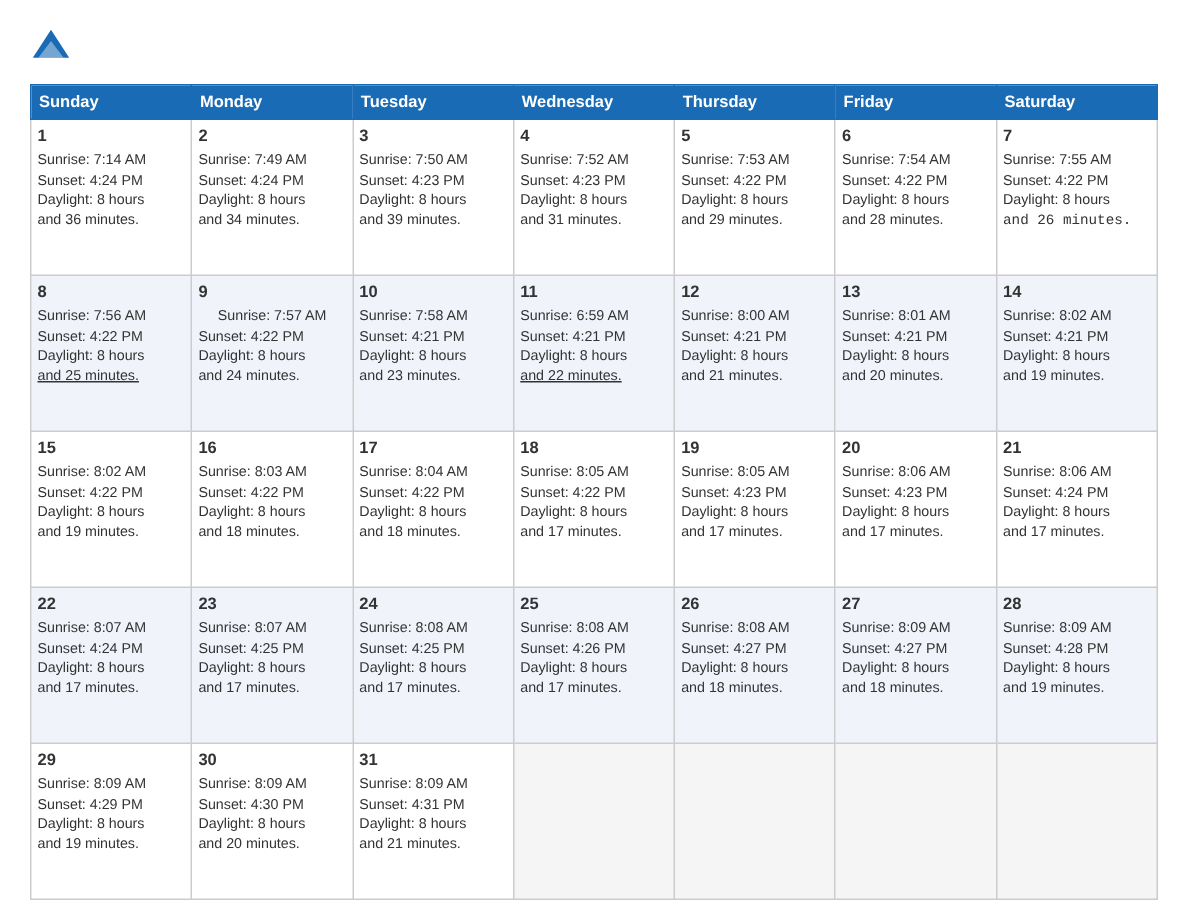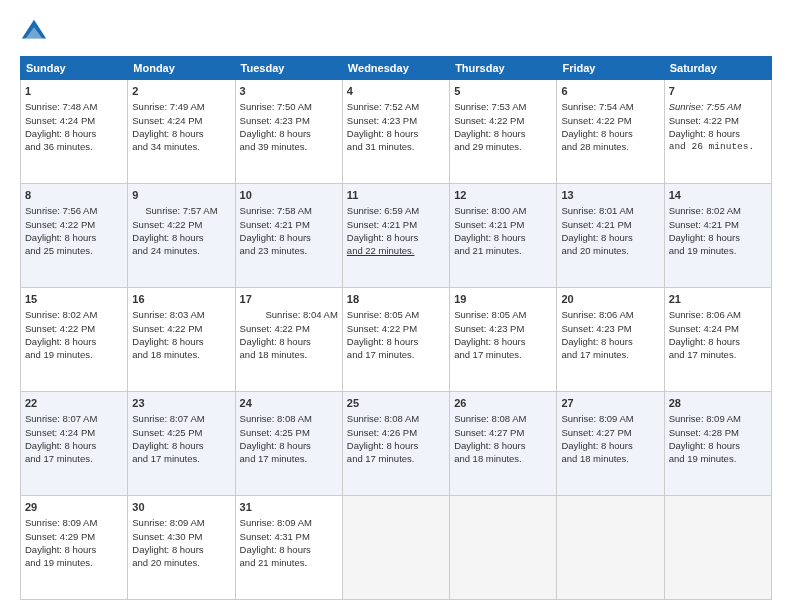--- a/index.html
+++ b/index.html
@@ -125,21 +125,21 @@
           <th>Wednesday</th>
           <th>Thursday</th>
           <th>Friday</th>
           <th>Saturday</th>
         </tr>
     </thead>
     <tbody id="calendar-body">
     <tr>
           <td>
             <span class="day-num">1</span>
-            <span style="display: block;">Sunrise: 7:48 AM</span>
+            <span style="display: block;">Sunrise: 7:14 AM</span>
             <span style="display: block;">Sunset: 4:24 PM</span>
             <span style="display: block;">Daylight: 8 hours</span>
             <span style="display: block;">and 36 minutes.</span>
           </td>
           <td>
             <span class="day-num">2</span>
             <span style="display: block;">Sunrise: 7:49 AM</span>
             <span style="display: block;">Sunset: 4:24 PM</span>
             <span style="display: block;">Daylight: 8 hours</span>
             <span style="display: block;">and 34 minutes.</span>
@@ -167,33 +167,33 @@
           </td>
           <td>
             <span class="day-num">6</span>
             <span style="display: block;">Sunrise: 7:54 AM</span>
             <span style="display: block;">Sunset: 4:22 PM</span>
             <span style="display: block;">Daylight: 8 hours</span>
             <span style="display: block;">and 28 minutes.</span>
           </td>
           <td>
             <span class="day-num">7</span>
-            <span style="display: block; font-style: italic;">Sunrise: 7:55 AM</span>
+            <span style="display: block;">Sunrise: 7:55 AM</span>
             <span style="display: block;">Sunset: 4:22 PM</span>
             <span style="display: block;">Daylight: 8 hours</span>
             <span style="display: block; font-family: Liberation Mono, monospace;">and 26 minutes.</span>
           </td>
         </tr>
         <tr>
           <td>
             <span class="day-num">8</span>
             <span style="display: block;">Sunrise: 7:56 AM</span>
             <span style="display: block;">Sunset: 4:22 PM</span>
             <span style="display: block;">Daylight: 8 hours</span>
-            <span style="display: block;">and 25 minutes.</span>
+            <span style="display: block; text-decoration: underline;">and 25 minutes.</span>
           </td>
           <td>
             <span class="day-num">9</span>
             <span style="display: block; text-align: center;">Sunrise: 7:57 AM</span>
             <span style="display: block;">Sunset: 4:22 PM</span>
             <span style="display: block;">Daylight: 8 hours</span>
             <span style="display: block;">and 24 minutes.</span>
           </td>
           <td>
             <span class="day-num">10</span>
@@ -241,21 +241,21 @@
           </td>
           <td>
             <span class="day-num">16</span>
             <span style="display: block;">Sunrise: 8:03 AM</span>
             <span style="display: block;">Sunset: 4:22 PM</span>
             <span style="display: block;">Daylight: 8 hours</span>
             <span style="display: block;">and 18 minutes.</span>
           </td>
           <td>
             <span class="day-num">17</span>
-            <span style="display: block; text-align: right;">Sunrise: 8:04 AM</span>
+            <span style="display: block;">Sunrise: 8:04 AM</span>
             <span style="display: block;">Sunset: 4:22 PM</span>
             <span style="display: block;">Daylight: 8 hours</span>
             <span style="display: block;">and 18 minutes.</span>
           </td>
           <td>
             <span class="day-num">18</span>
             <span style="display: block;">Sunrise: 8:05 AM</span>
             <span style="display: block;">Sunset: 4:22 PM</span>
             <span style="display: block;">Daylight: 8 hours</span>
             <span style="display: block;">and 17 minutes.</span>

